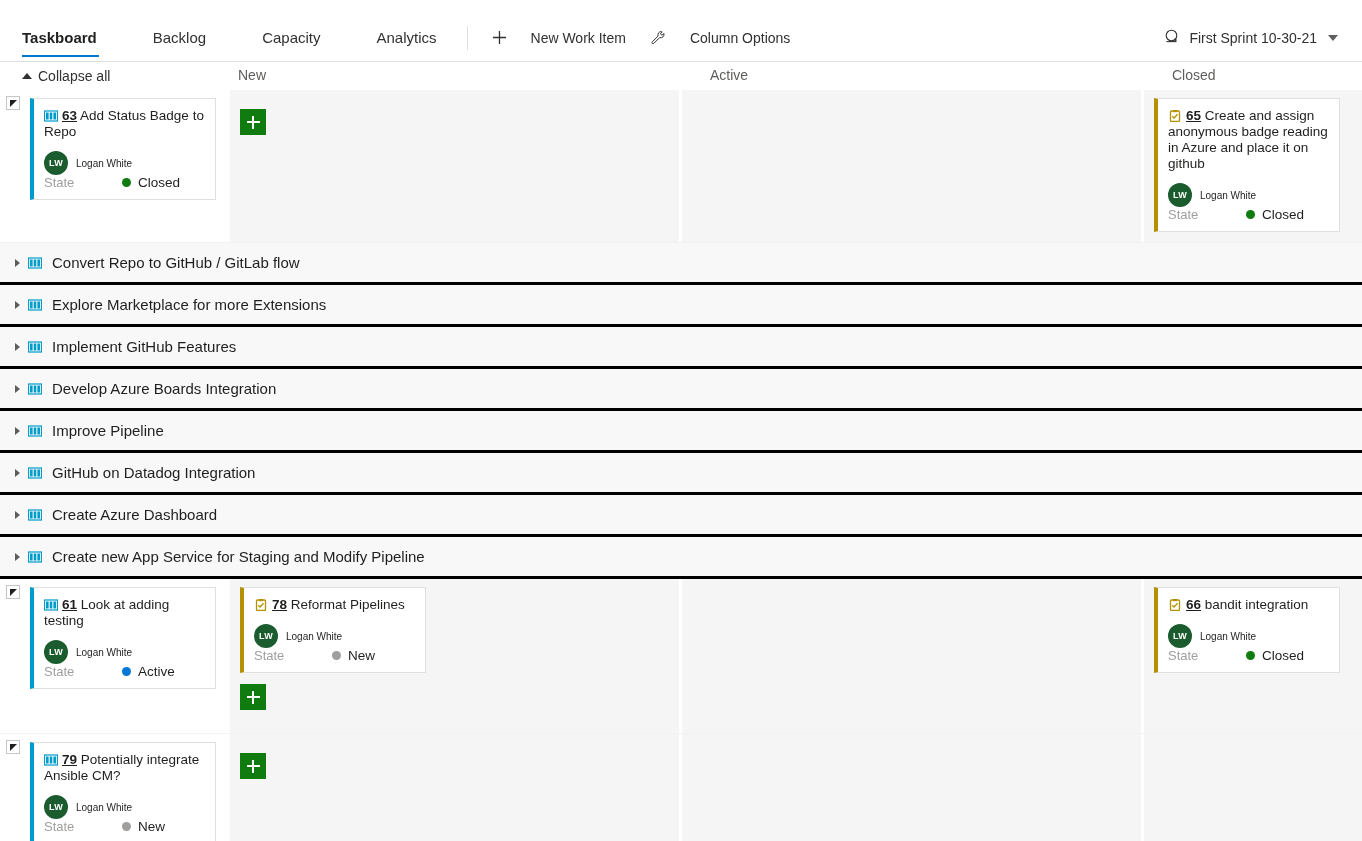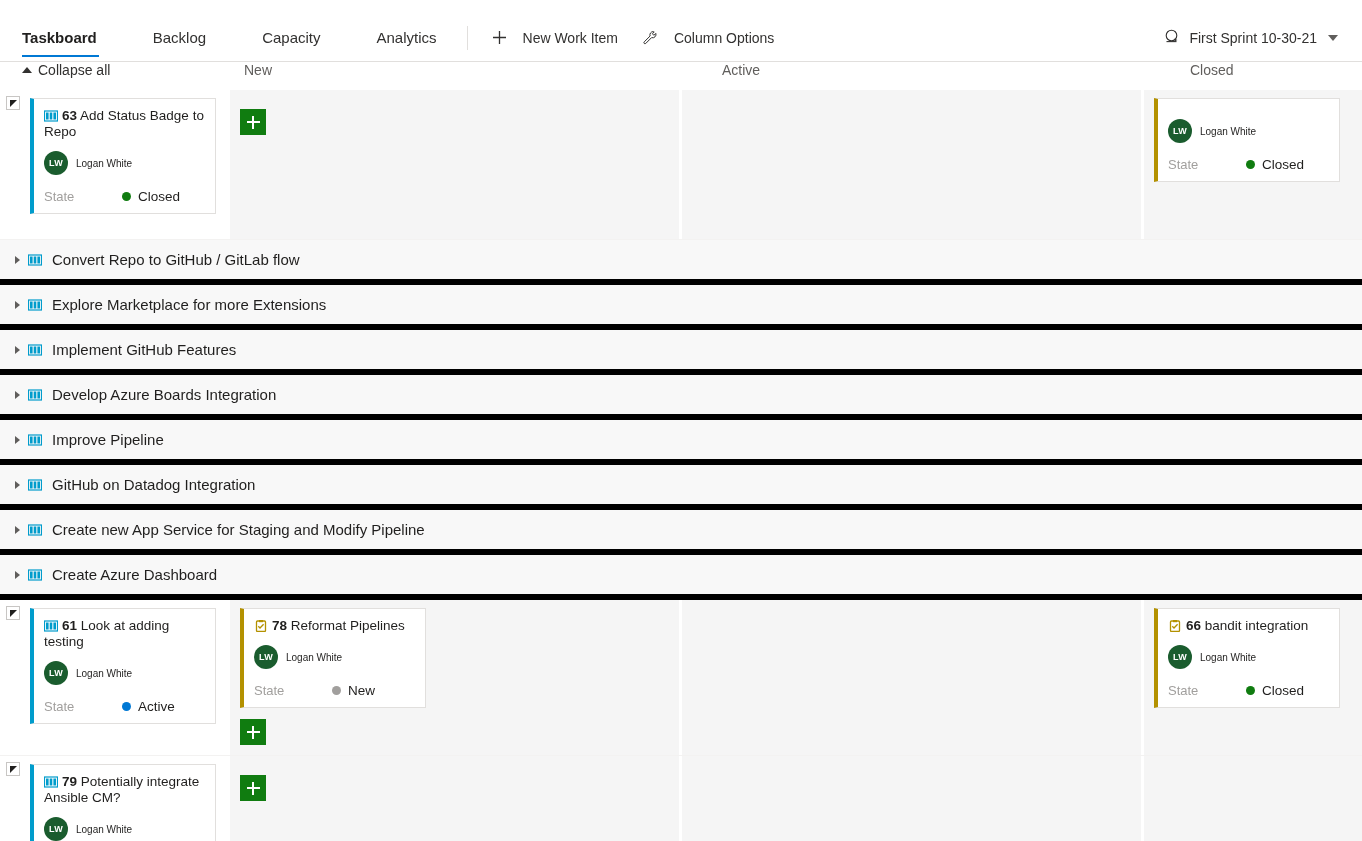--- a/index.html
+++ b/index.html
@@ -59,21 +59,21 @@
     left: 2px; right: 10px; bottom: 5px;
     height: 2px;
     background: #0078d4;
   }
   .nav-sep {
     width: 1px; height: 24px;
     background: #e1dfdd;
     margin: 0 12px 0 18px;
   }
   .cmd {
-    display: flex; align-items: center; gap: 16px;
+    display: flex; align-items: center; gap: 24px;
     padding: 0 12px; height: 32px;
     font-size: 14px; color: #323130;
     cursor: pointer; white-space: nowrap;
   }
   .cmd .gl { display: inline-flex; align-items: center; justify-content: center; }
 
   .nav-right {
     margin-left: auto;
     display: flex; align-items: center; gap: 9px;
     padding-right: 6px;
@@ -83,23 +83,22 @@
   .chev-d {
     width: 0; height: 0; border-left: 5px solid transparent;
     border-right: 5px solid transparent; border-top: 6px solid #605e5c;
     margin-left: 2px;
   }
 
   
   .colhead {
     height: 28px;
     display: flex;
-    align-items: flex-start;
+    align-items: center;
     background: #ffffff;
-    gap: 6px;
   }
   .colhead .ch {
     font-size: 14px;
     color: #605e5c;
     padding-bottom: 3px;
   }
   .ch-collapse {
     width: 230px; flex: 0 0 230px;
     padding-left: 22px;
     display: flex; align-items: center; gap: 6px;
@@ -115,21 +114,21 @@
 
   
   .board { width: 100%; background: #ffffff; }
 
   .swim {
     display: flex;
     width: 100%;
     align-items: stretch;
     border-bottom: 1px solid #f3f2f1;
   }
-  .swim.collapsed { background: #f8f8f8; border-bottom: 6px solid #000000; }
+  .swim.collapsed { background: #f8f8f8; border-bottom: 3px solid #000000; }
 
   
   .gutter {
     flex: 0 0 20px; width: 20px;
     display: flex; justify-content: flex-end;
     padding-top: 6px;
     background: transparent;
   }
   .toggle-box {
     width: 14px; height: 14px;
@@ -187,21 +186,21 @@
   }
   .card.pbi  { border-left-color: #009ccc; }
   .card.task { border-left-color: #b39100; }
 
   .card-title {
     font-size: 13.5px;
     line-height: 16px;
     color: #201f1e;
     display: block;
   }
-  .card-title .tid { font-weight: 700; }
+  .card-title .tid { font-weight: 700; text-decoration: underline; }
   .card-title .ic {
     display: inline-block;
     width: 14px; height: 12px;
     vertical-align: -2px;
     margin-right: 4px;
   }
 
   .assignee {
     display: flex; align-items: center; gap: 8px;
     margin-top: 11px;
@@ -211,21 +210,20 @@
     background: #1a5c2e;
     color: #ffffff;
     font-size: 9px; font-weight: 700;
     display: flex; align-items: center; justify-content: center;
     letter-spacing: .3px;
   }
   .assignee-name { font-size: 10px; color: #201f1e; }
 
   .state-row {
     display: flex; align-items: center;
-    margin-top: 14px;
   }
   .state-lbl { font-size: 13px; color: #a19f9d; flex: 0 0 78px; }
   .state-val { display: flex; align-items: center; gap: 7px; font-size: 13.5px; color: #201f1e; }
   .dot { width: 9px; height: 9px; border-radius: 50%; display: inline-block; }
 
   
   .add-btn {
     width: 26px; height: 26px;
     background: #107c10;
     margin-top: 11px;
@@ -331,21 +329,25 @@
       </div>
       <div class="cell c-new">
         <div class="add-btn">
           <span class="plus-wrap">
             <span class="p-h"></span>
             <span class="p-v"></span>
           </span>
         </div>
       </div>
       <div class="cell c-active"></div>
-      <div class="cell c-closed"><div class="card task"><div class="assignee">
+      <div class="cell c-closed"><div class="card task"><div class="card-title"><span class="ic"><svg viewBox="0 0 14 12" width="14" height="12">
+                <rect x="2.5" y="1" width="9" height="10.5" rx="1" fill="none" stroke="#b39100" stroke-width="1.3"></rect>
+                <rect x="5" y="0" width="4" height="2.2" fill="#b39100"></rect>
+                <path d="M4.3 6.3 L6 8 L9.6 4.2" fill="none" stroke="#b39100" stroke-width="1.3"></path>
+              </svg></span><span class="tid">65</span> <span>Create and assign anonymous badge reading in Azure and place it on github</span></div><div class="assignee">
             <div class="avatar">LW</div>
             <span class="assignee-name">Logan White</span>
           </div><div class="state-row">
             <span class="state-lbl">State</span>
             <span class="state-val">
               <span class="dot" style="background: rgb(16, 124, 16);"></span>
               <span>Closed</span>
             </span>
           </div></div></div>
     </div>
@@ -451,37 +453,37 @@
       </div>
       <div class="row-inner">
         <span style="display: inline-flex;">
           <svg viewBox="0 0 14 12" width="14" height="12">
             <rect x="0.5" y="1" width="13" height="10" fill="none" stroke="#009ccc" stroke-width="1.2"></rect>
             <rect x="2" y="2.5" width="2.6" height="7" fill="#009ccc"></rect>
             <rect x="5.7" y="2.5" width="2.6" height="7" fill="#009ccc"></rect>
             <rect x="9.4" y="2.5" width="2.6" height="7" fill="#009ccc"></rect>
           </svg>
         </span>
+        <span class="row-title">Create Azure Dashboard</span>
+      </div>
+    </div>
+    <div class="swim collapsed">
+      <div class="gutter" style="padding-top: 0px; align-items: center;">
+        <span class="chev-r"></span>
+      </div>
+      <div class="row-inner">
+        <span style="display: inline-flex;">
+          <svg viewBox="0 0 14 12" width="14" height="12">
+            <rect x="0.5" y="1" width="13" height="10" fill="none" stroke="#009ccc" stroke-width="1.2"></rect>
+            <rect x="2" y="2.5" width="2.6" height="7" fill="#009ccc"></rect>
+            <rect x="5.7" y="2.5" width="2.6" height="7" fill="#009ccc"></rect>
+            <rect x="9.4" y="2.5" width="2.6" height="7" fill="#009ccc"></rect>
+          </svg>
+        </span>
         <span class="row-title">Create new App Service for Staging and Modify Pipeline</span>
-      </div>
-    </div>
-    <div class="swim collapsed">
-      <div class="gutter" style="padding-top: 0px; align-items: center;">
-        <span class="chev-r"></span>
-      </div>
-      <div class="row-inner">
-        <span style="display: inline-flex;">
-          <svg viewBox="0 0 14 12" width="14" height="12">
-            <rect x="0.5" y="1" width="13" height="10" fill="none" stroke="#009ccc" stroke-width="1.2"></rect>
-            <rect x="2" y="2.5" width="2.6" height="7" fill="#009ccc"></rect>
-            <rect x="5.7" y="2.5" width="2.6" height="7" fill="#009ccc"></rect>
-            <rect x="9.4" y="2.5" width="2.6" height="7" fill="#009ccc"></rect>
-          </svg>
-        </span>
-        <span class="row-title">Create Azure Dashboard</span>
       </div>
     </div>
     <div class="swim" style="min-height: 155px;">
       <div class="gutter">
         <div class="toggle-box">
           <span class="tri-open"></span>
         </div>
       </div>
       <div class="cell c-first">
         <div class="first-card-wrap"><div class="card pbi"><div class="card-title"><span class="ic"><svg viewBox="0 0 14 12" width="14" height="12">

